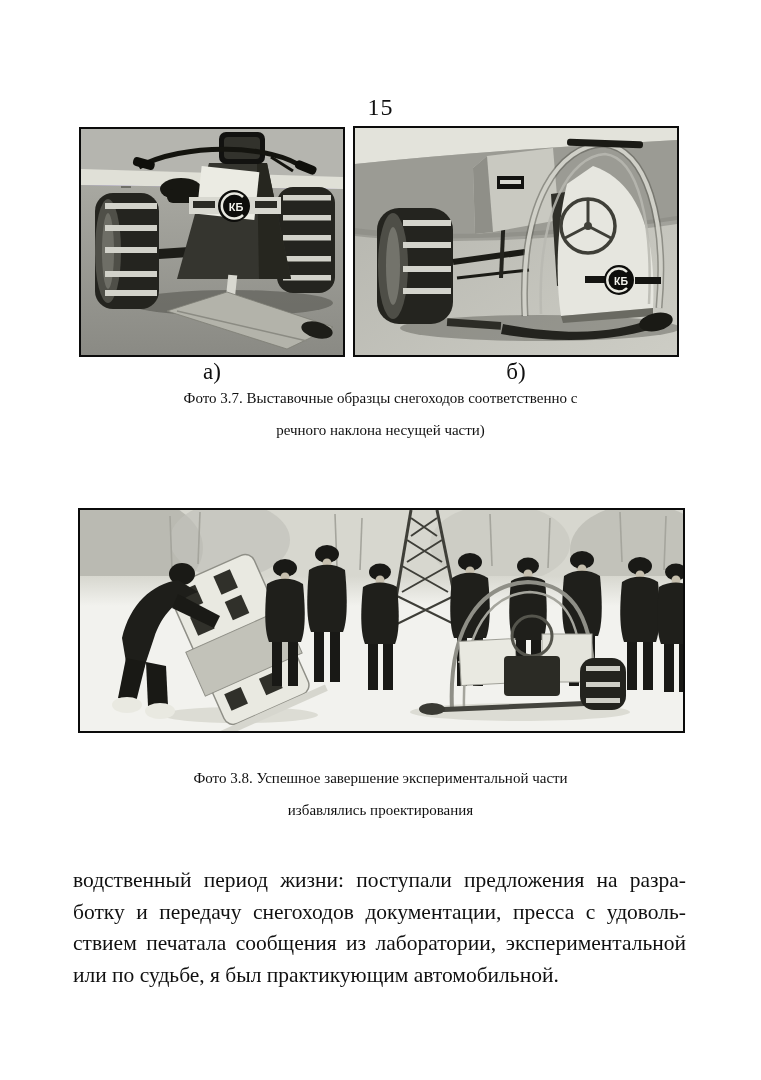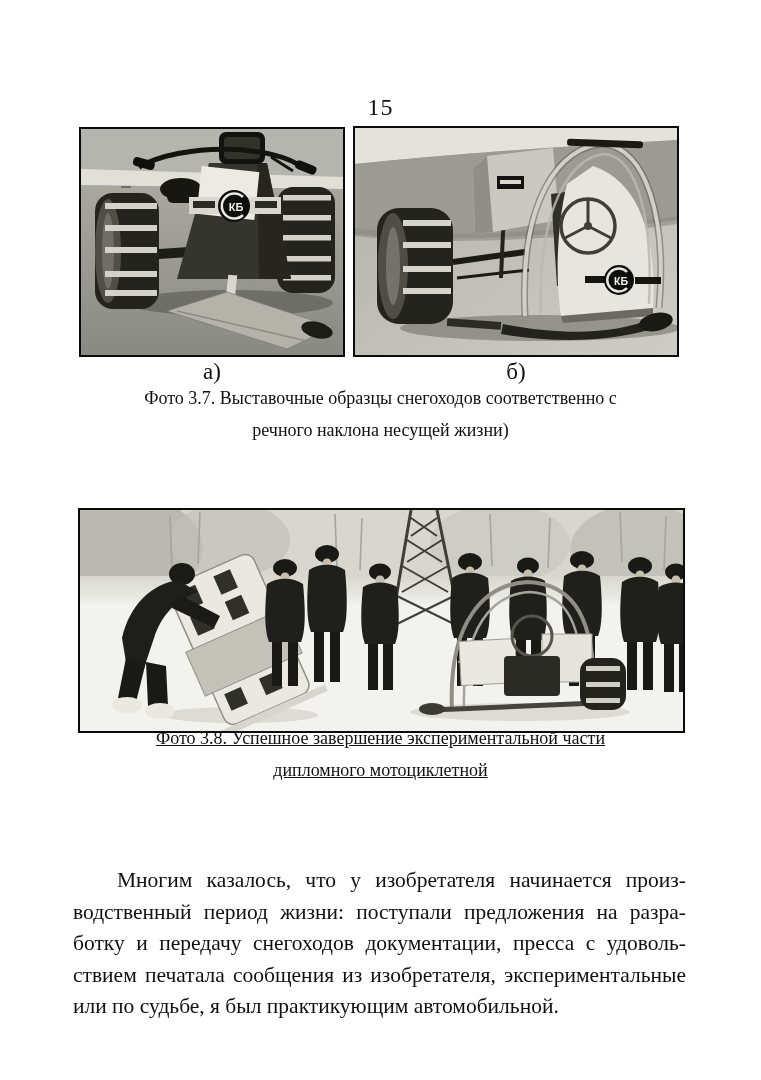--- a/index.html
+++ b/index.html
@@ -17,24 +17,24 @@
   }
   .photo-frame svg { display:block; width:100%; height:100%; }
   #photo-a { left:79px;  top:79px;  width:266px; height:230px; }
   #photo-b { left:353px; top:78px;  width:326px; height:231px; }
   #photo-group { left:78px; top:460px; width:607px; height:225px; }
   .sub-label { position:absolute; top:311px; font-size:23px; }
   #label-a { left:79px;  width:266px; text-align:center; }
   #label-b { left:353px; width:326px; text-align:center; }
   .caption {
     position:absolute; left:57px; width:647px; text-align:center;
-    font-size:18px; line-height:32px;
+    font-size:15px; line-height:32px;
   }
   #caption-37 { top:334px; }
-  #caption-38 { top:674px;text-decoration:underline; }
+  #caption-38 { top:714px; }
   .body-text {
     position:absolute; left:73px; top:817px; width:613px;
     font-size:21.5px; line-height:31.6px;
   }
   .pline { text-align:justify; text-align-last:justify; }
   .pline.first { text-indent:44px; }
   .pline.last { text-align-last:left; }
 </style>
 </head>
 <body>
@@ -167,21 +167,21 @@
       <ellipse cx="301" cy="194" rx="17" ry="9" fill="#1a1a15" transform="rotate(-12 301 194)"></ellipse>
       <rect x="92" y="192" width="54" height="8" fill="#2c2c26" transform="rotate(4 119 196)"></rect>
     </svg>
   </div>
 
   <div class="sub-label" id="label-a">а)</div>
   <div class="sub-label" id="label-b">б)</div>
 
   <div class="caption" id="caption-37">
     <div>Фото 3.7. Выставочные образцы снегоходов соответственно с</div>
-    <div>речного наклона несущей жизни)</div>
+    <div>речного наклона несущей части)</div>
   </div>
 
   <div class="photo-frame" id="photo-group">
     <svg viewBox="0 0 603 221" preserveAspectRatio="none">
       <defs>
         <linearGradient id="fadeC" x1="0" y1="0" x2="0" y2="1">
           <stop offset="0" stop-color="#d7d7cf"></stop>
             <stop offset="1" stop-color="#f2f2ee"></stop>
         </linearGradient>
       </defs>
@@ -311,24 +311,23 @@
             <rect x="506" y="156" width="34" height="5"></rect>
             <rect x="506" y="172" width="34" height="5"></rect>
             <rect x="506" y="188" width="34" height="5"></rect>
           </g>
       </g>
     </svg>
   </div>
 
   <div class="caption" id="caption-38">
     <div>Фото 3.8. Успешное завершение экспериментальной части</div>
-    <div>дипломного мотоциклетной</div>
+    <div>избавлялись проектирования</div>
   </div>
 
   <div class="body-text">
-    <div class="pline first">Многим казалось, что у изобретателя начинается произ-</div>
     <div class="pline">водственный период жизни: поступали предложения на разра-</div>
     <div class="pline">ботку и передачу снегоходов документации, пресса с удоволь-</div>
-    <div class="pline">ствием печатала сообщения из изобретателя, экспериментальные</div>
+    <div class="pline">ствием печатала сообщения из лаборатории, экспериментальной</div>
     <div class="pline last">или по судьбе, я был практикующим автомобильной.</div>
   </div>
 
 </div>
 
 </body></html>

